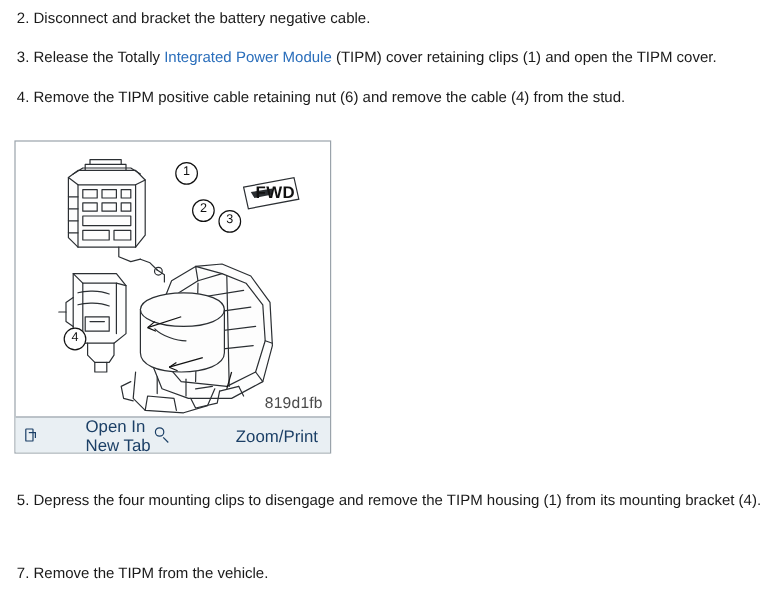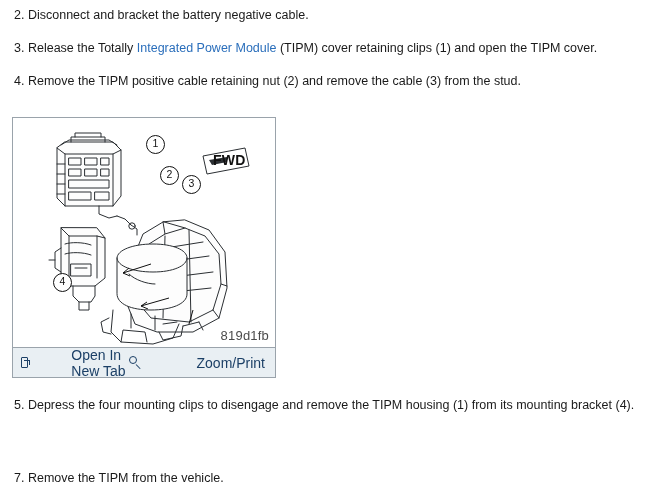--- a/index.html
+++ b/index.html
@@ -161,21 +161,21 @@
     <span>Disconnect and bracket the battery negative cable.</span>
   </div>
 
   <div class="step" style="top:41px;text-align:center;">
     <span>3.</span>
     <span>Release the Totally </span><a class="link" href="#">Integrated Power Module</a><span> (TIPM) cover retaining clips (1) and open the TIPM cover.</span>
   </div>
 
   <div class="step" style="top:74px;">
     <span>4.</span>
-    <span>Remove the TIPM positive cable retaining nut (2) and remove the cable (3) from the stud.</span>
+    <span>Remove the TIPM positive cable retaining nut (6) and remove the cable (4) from the stud.</span>
   </div>
 
   <div class="figure-panel">
 
     <div class="figure-canvas">
       <svg width="262" height="228" viewBox="0 0 262 228" xmlns="http://www.w3.org/2000/svg">
         <g fill="none" stroke="#2b2f33" stroke-width="1" stroke-linejoin="round" stroke-linecap="round">
 
           <path d="M44 30 L44 80 L52 88 L100 88 L108 78 L108 32 L100 24 L52 24 Z" fill="#fdfdfd"></path>
           <path d="M44 30 L52 36 L100 36 L108 32"></path>
@@ -281,21 +281,21 @@
         <span class="new-tab-icon"></span>
         <span class="tb-label">Open In New Tab</span>
       </div>
       <div class="tb-right">
         <span class="mag-icon"></span>
         <span class="tb-label">Zoom/Print</span>
       </div>
     </div>
   </div>
 
-  <div class="step" style="top:398px;">
+  <div class="step" style="top:410px;">
     <span>5.</span>
     <span>Depress the four mounting clips to disengage and remove the TIPM housing (1) from its mounting bracket (4).</span>
   </div>
 
 
   <div class="step" style="top:471px;">
     <span>7.</span>
     <span>Remove the TIPM from the vehicle.</span>
   </div>
 

